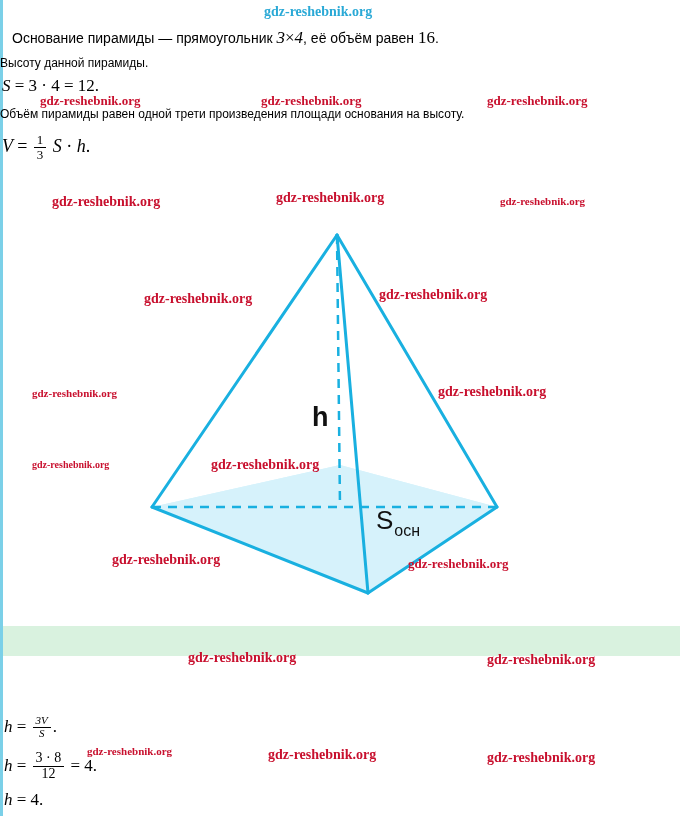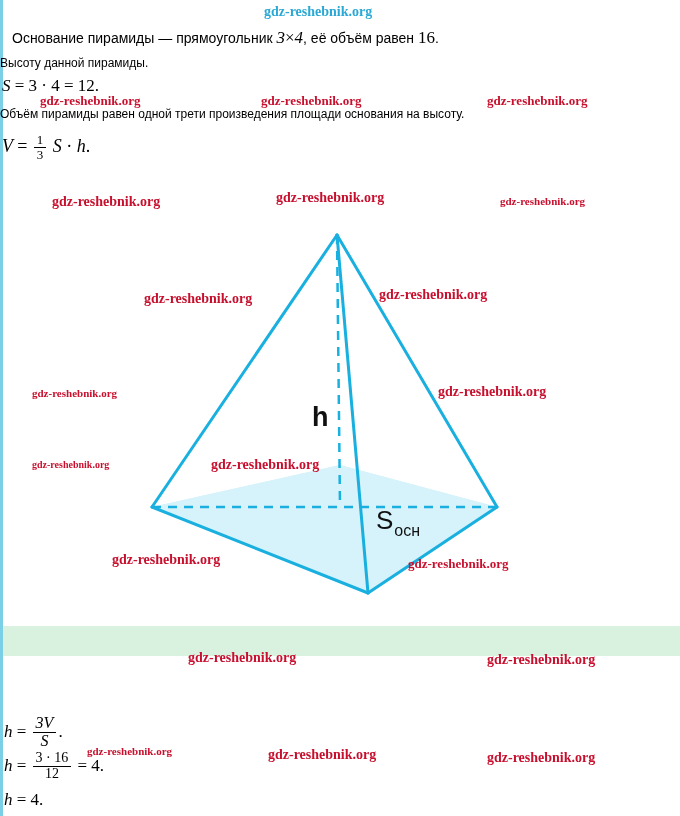--- a/index.html
+++ b/index.html
@@ -157,31 +157,31 @@
     <div class="figlabel" style="left:312px; top:192px; font-size:27px; font-weight:bold;">h</div>
 
     <div class="figlabel" style="left:376px; top:295px; font-size:26px;">
       <span>S</span><span style="font-size:16px; position:relative; top:7px; left:1px;">осн</span>
     </div>
   </div>
 
   <div class="txt math" style="left:4px; top:716px; font-size:17px;">
     <span>h</span>
     <span class="op">=</span>
-    <span class="frac" style="font-size:16px;">
+    <span class="frac" style="font-size:11px;">
       <span class="nu">3V</span>
       <span class="de">S</span>
     </span><span class="op">.</span>
   </div>
 
   <div class="txt math" style="left:4px; top:752px; font-size:17px;">
     <span>h</span>
     <span class="op">=</span>
     <span class="frac" style="font-size:14px;">
-      <span class="nu num">3 · 16</span>
+      <span class="nu num">3 · 8</span>
       <span class="de num">12</span>
     </span>
     <span class="op">=</span>
     <span class="num">4</span><span class="op">.</span>
   </div>
 
   <div class="green-bar"></div>
   <div class="txt math" style="left:4px; top:790px; font-size:17px; z-index:5;">
     <span>h</span>
     <span class="op">=</span>

